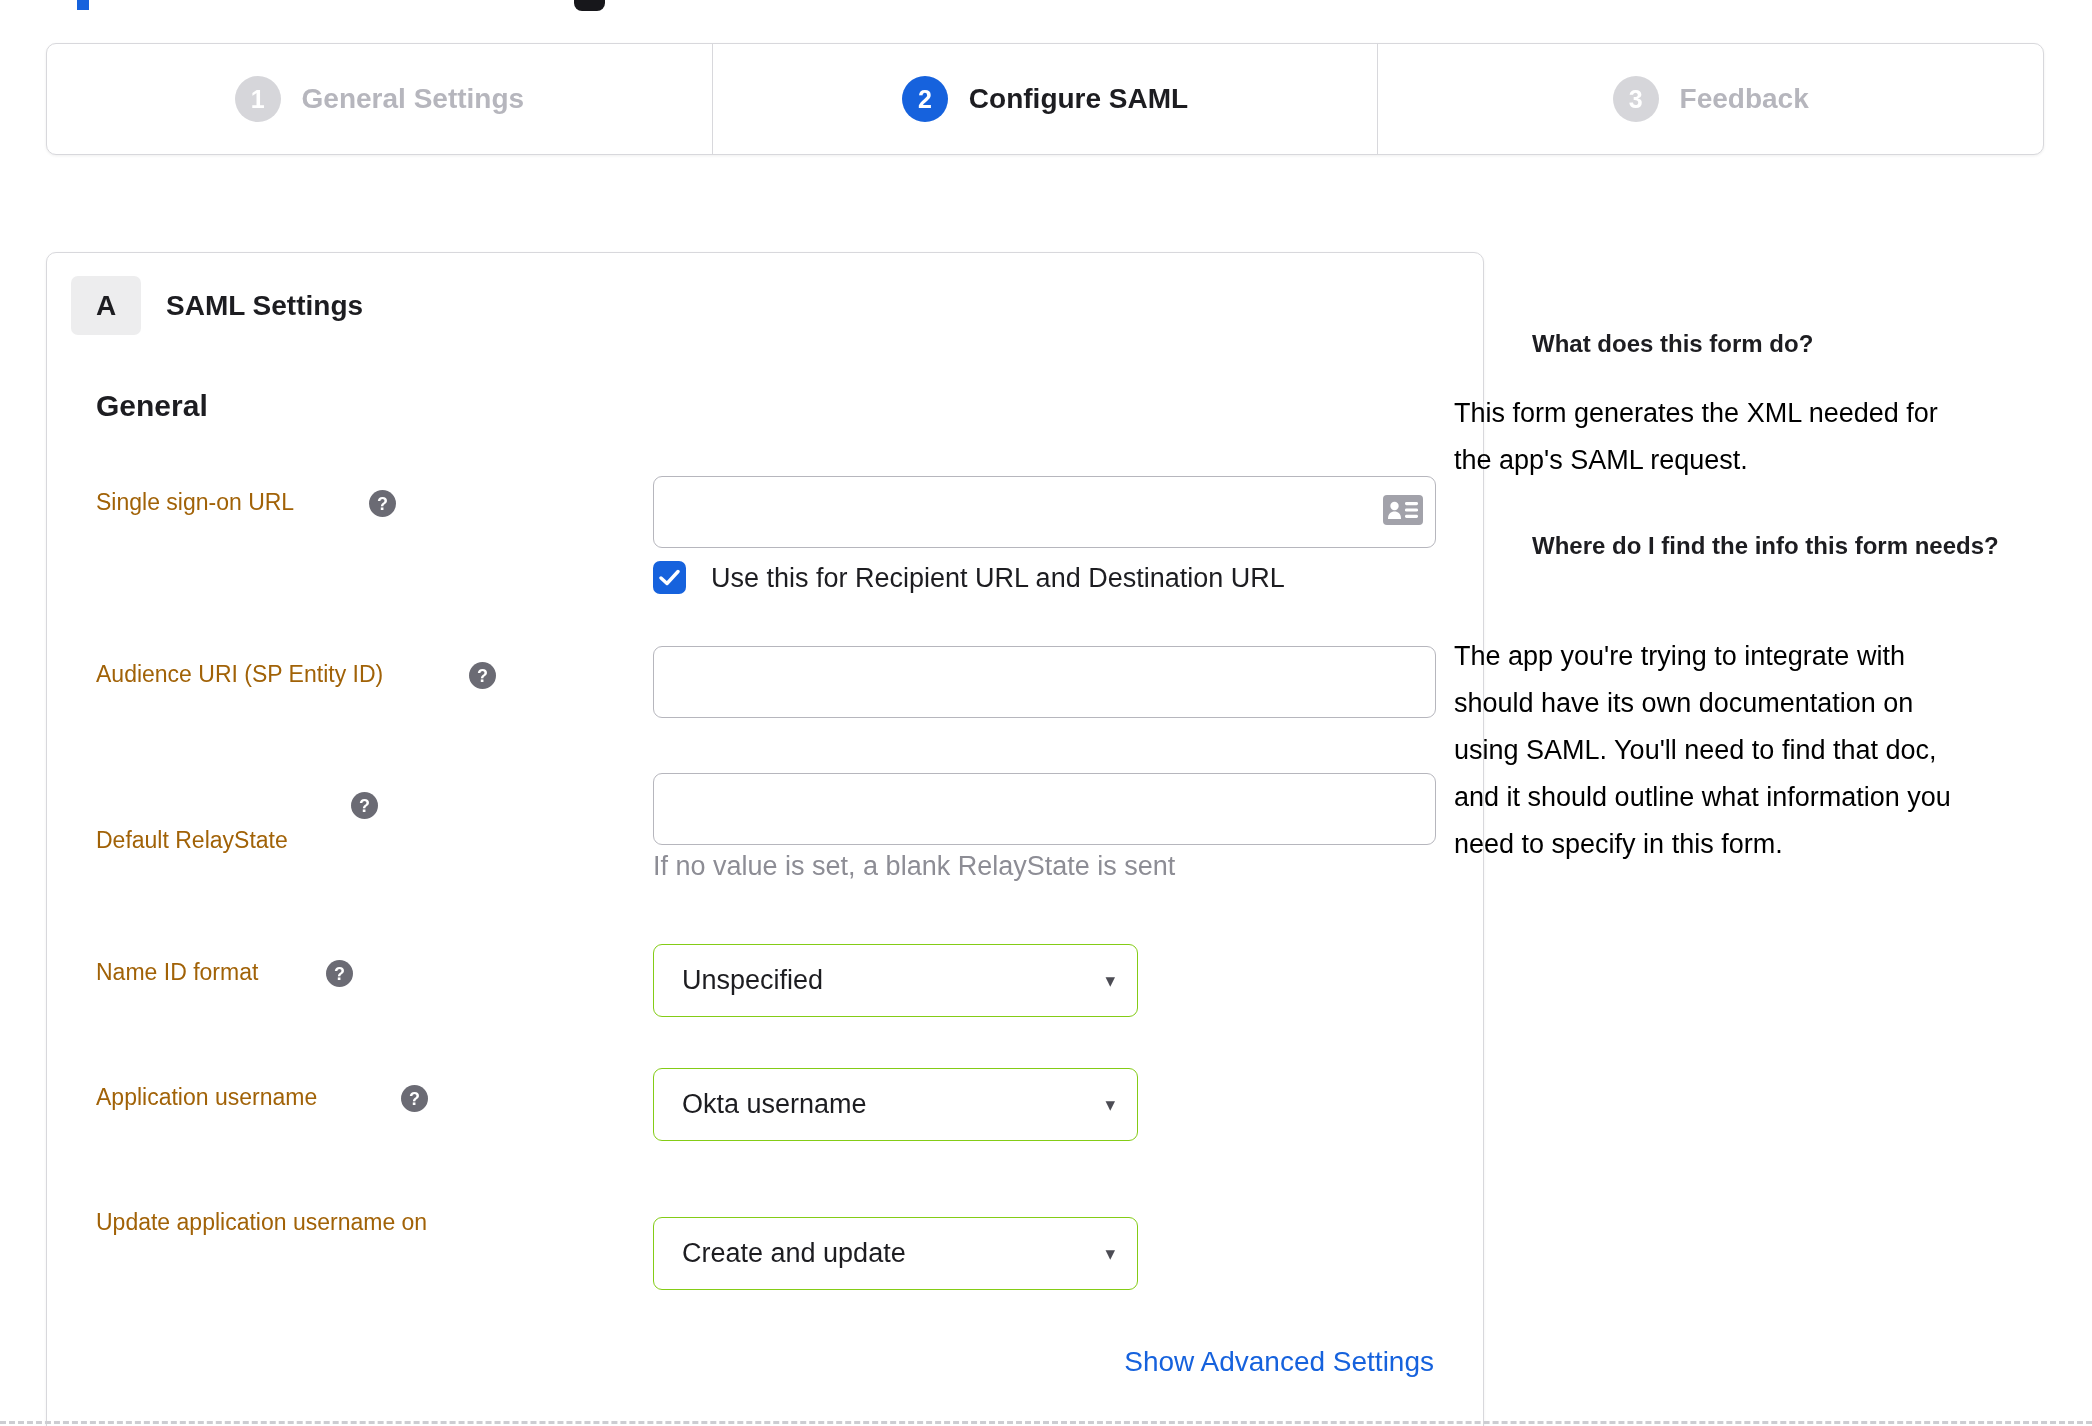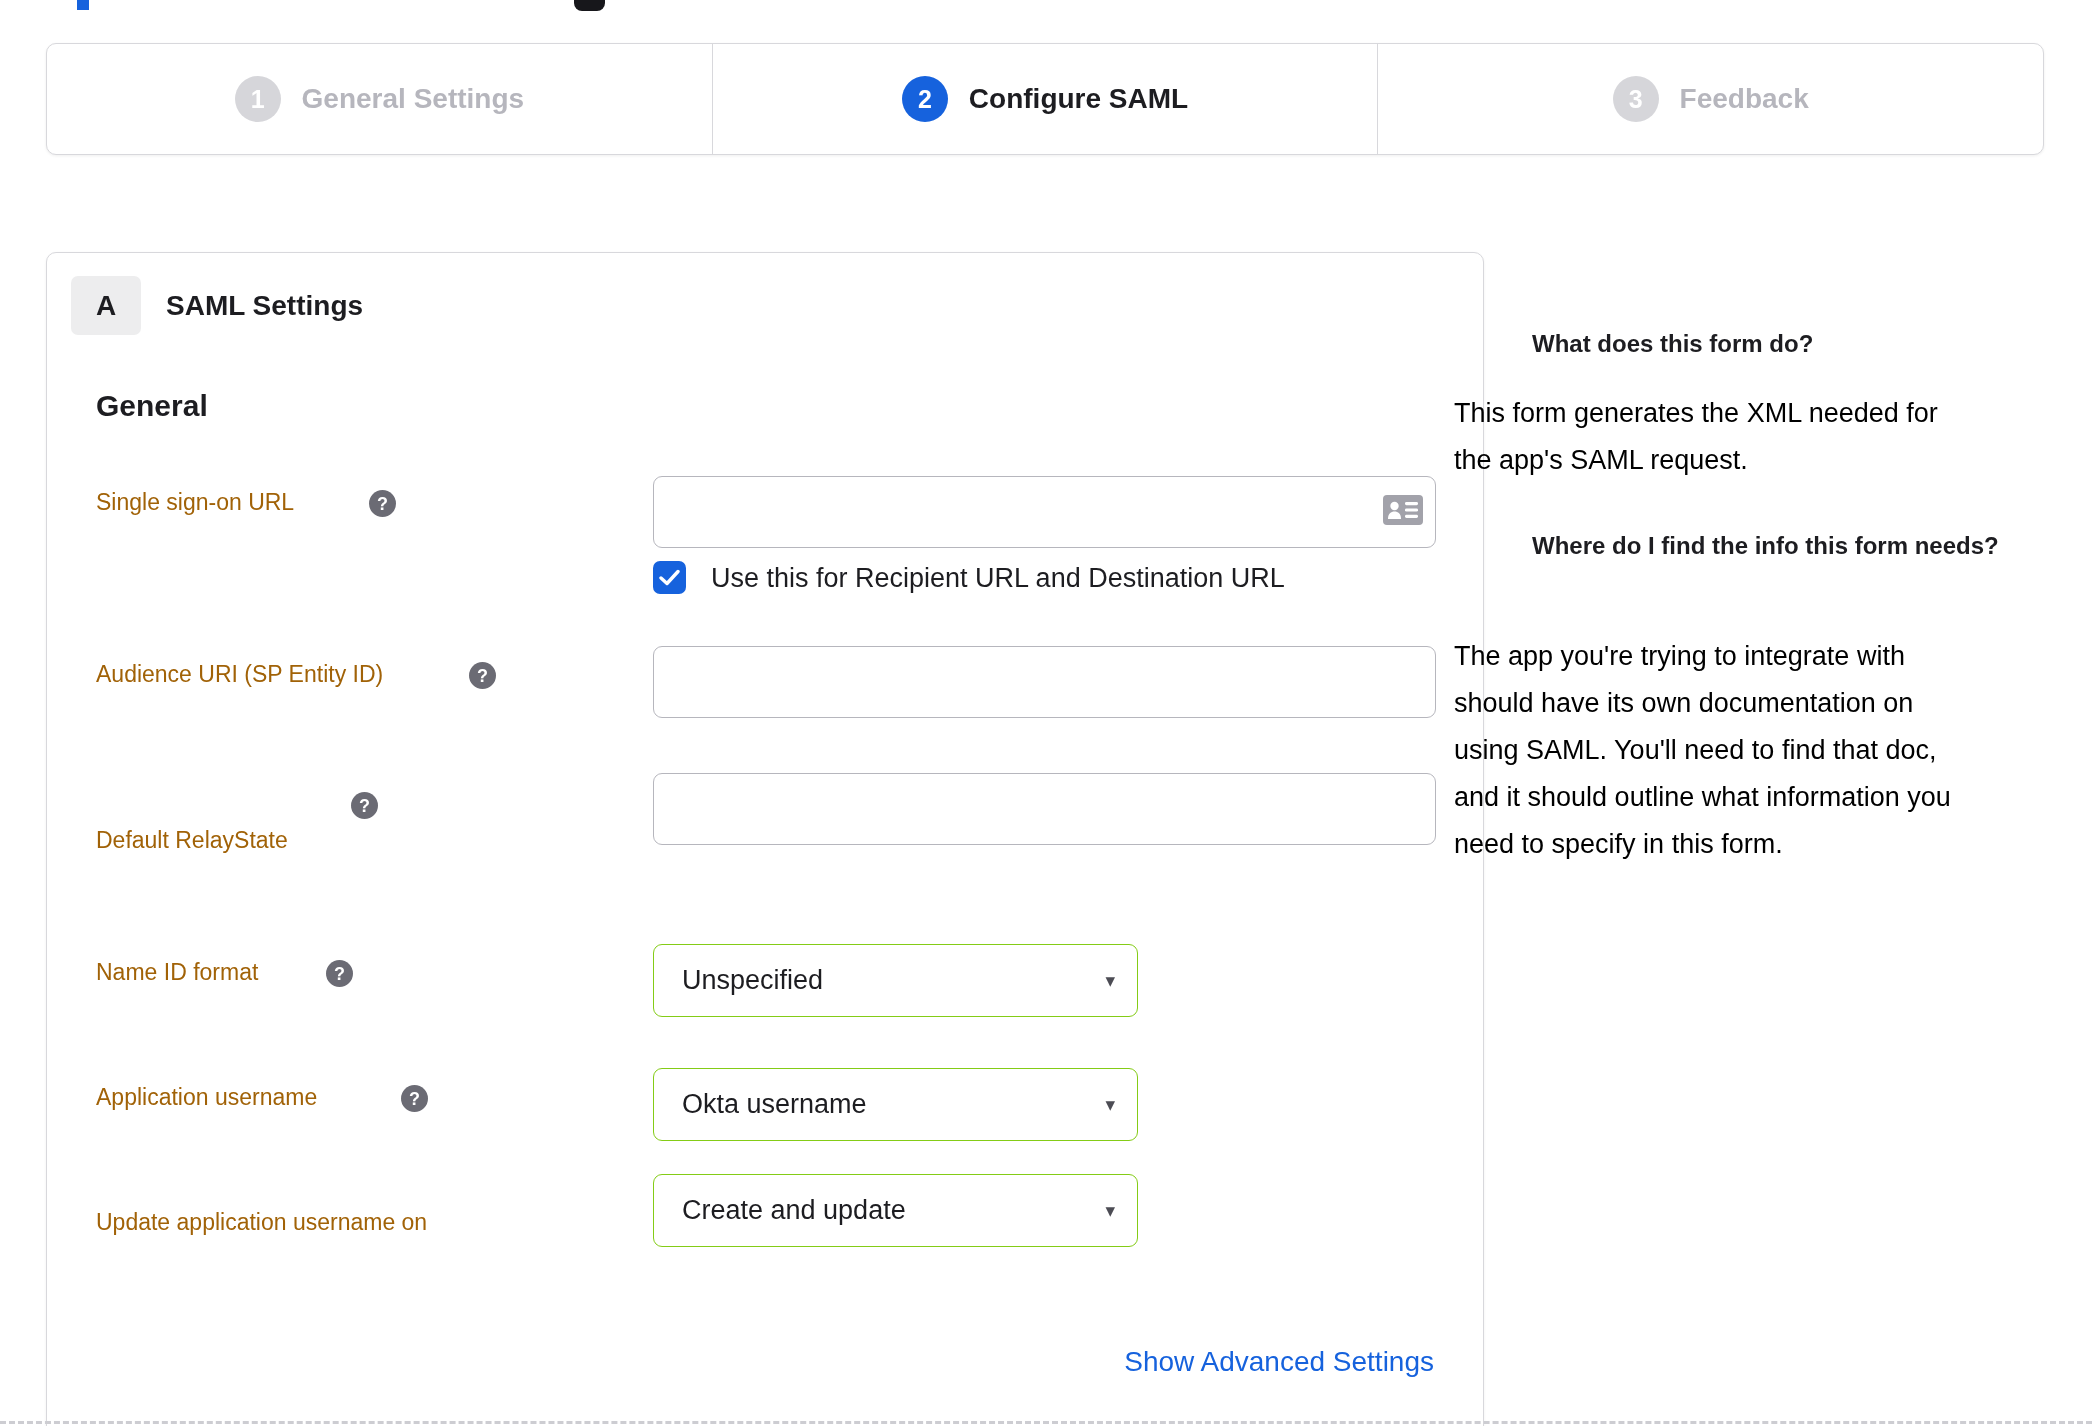--- a/index.html
+++ b/index.html
@@ -133,37 +133,38 @@
   </div>
   <div class="checkbox-label">Use this for Recipient URL and Destination URL</div>
 
   <div class="field-label" style="left:49px;top:408px;">Audience URI (SP Entity ID)</div>
   <div class="help-icon" style="left:422px;top:409px;">?</div>
   <input class="text-input" style="left: 606px; top: 393px;" type="text" value="">
 
   <div class="field-label" style="left:49px;top:538px;margin-top:36px;">Default RelayState</div>
   <div class="help-icon" style="left:304px;top:539px;">?</div>
   <input class="text-input" style="left: 606px; top: 520px;" type="text" value="">
+  <div class="hint" style="left:606px;top:598px;">If no value is set, a blank RelayState is sent</div>
 
   <div class="field-label" style="left:49px;top:706px;">Name ID format</div>
   <div class="help-icon" style="left:279px;top:707px;">?</div>
   <div class="select-box" style="left:606px;top:691px;">
     <span>Unspecified</span>
     <span class="select-caret">▾</span>
   </div>
 
   <div class="field-label" style="left:49px;top:831px;">Application username</div>
   <div class="help-icon" style="left:354px;top:832px;">?</div>
   <div class="select-box" style="left:606px;top:815px;">
     <span>Okta username</span>
     <span class="select-caret">▾</span>
   </div>
 
   <div class="field-label" style="left:49px;top:956px;">Update application username on</div>
-  <div class="select-box" style="left:606px;top:921px;border-radius:9px;">
+  <div class="select-box" style="left:606px;top:964px;border-radius:9px;">
     <span>Create and update</span>
     <span class="select-caret">▾</span>
   </div>
 
   <a class="advanced-link">Show Advanced Settings</a>
 </div>
 
 <div class="sb-h" id="sb-h1">What does this form do?</div>
 <div class="sb-p" id="sb-p1">This form generates the XML needed for the app's SAML request.</div>
 <div class="sb-h" id="sb-h2">Where do I find the info this form needs?</div>

